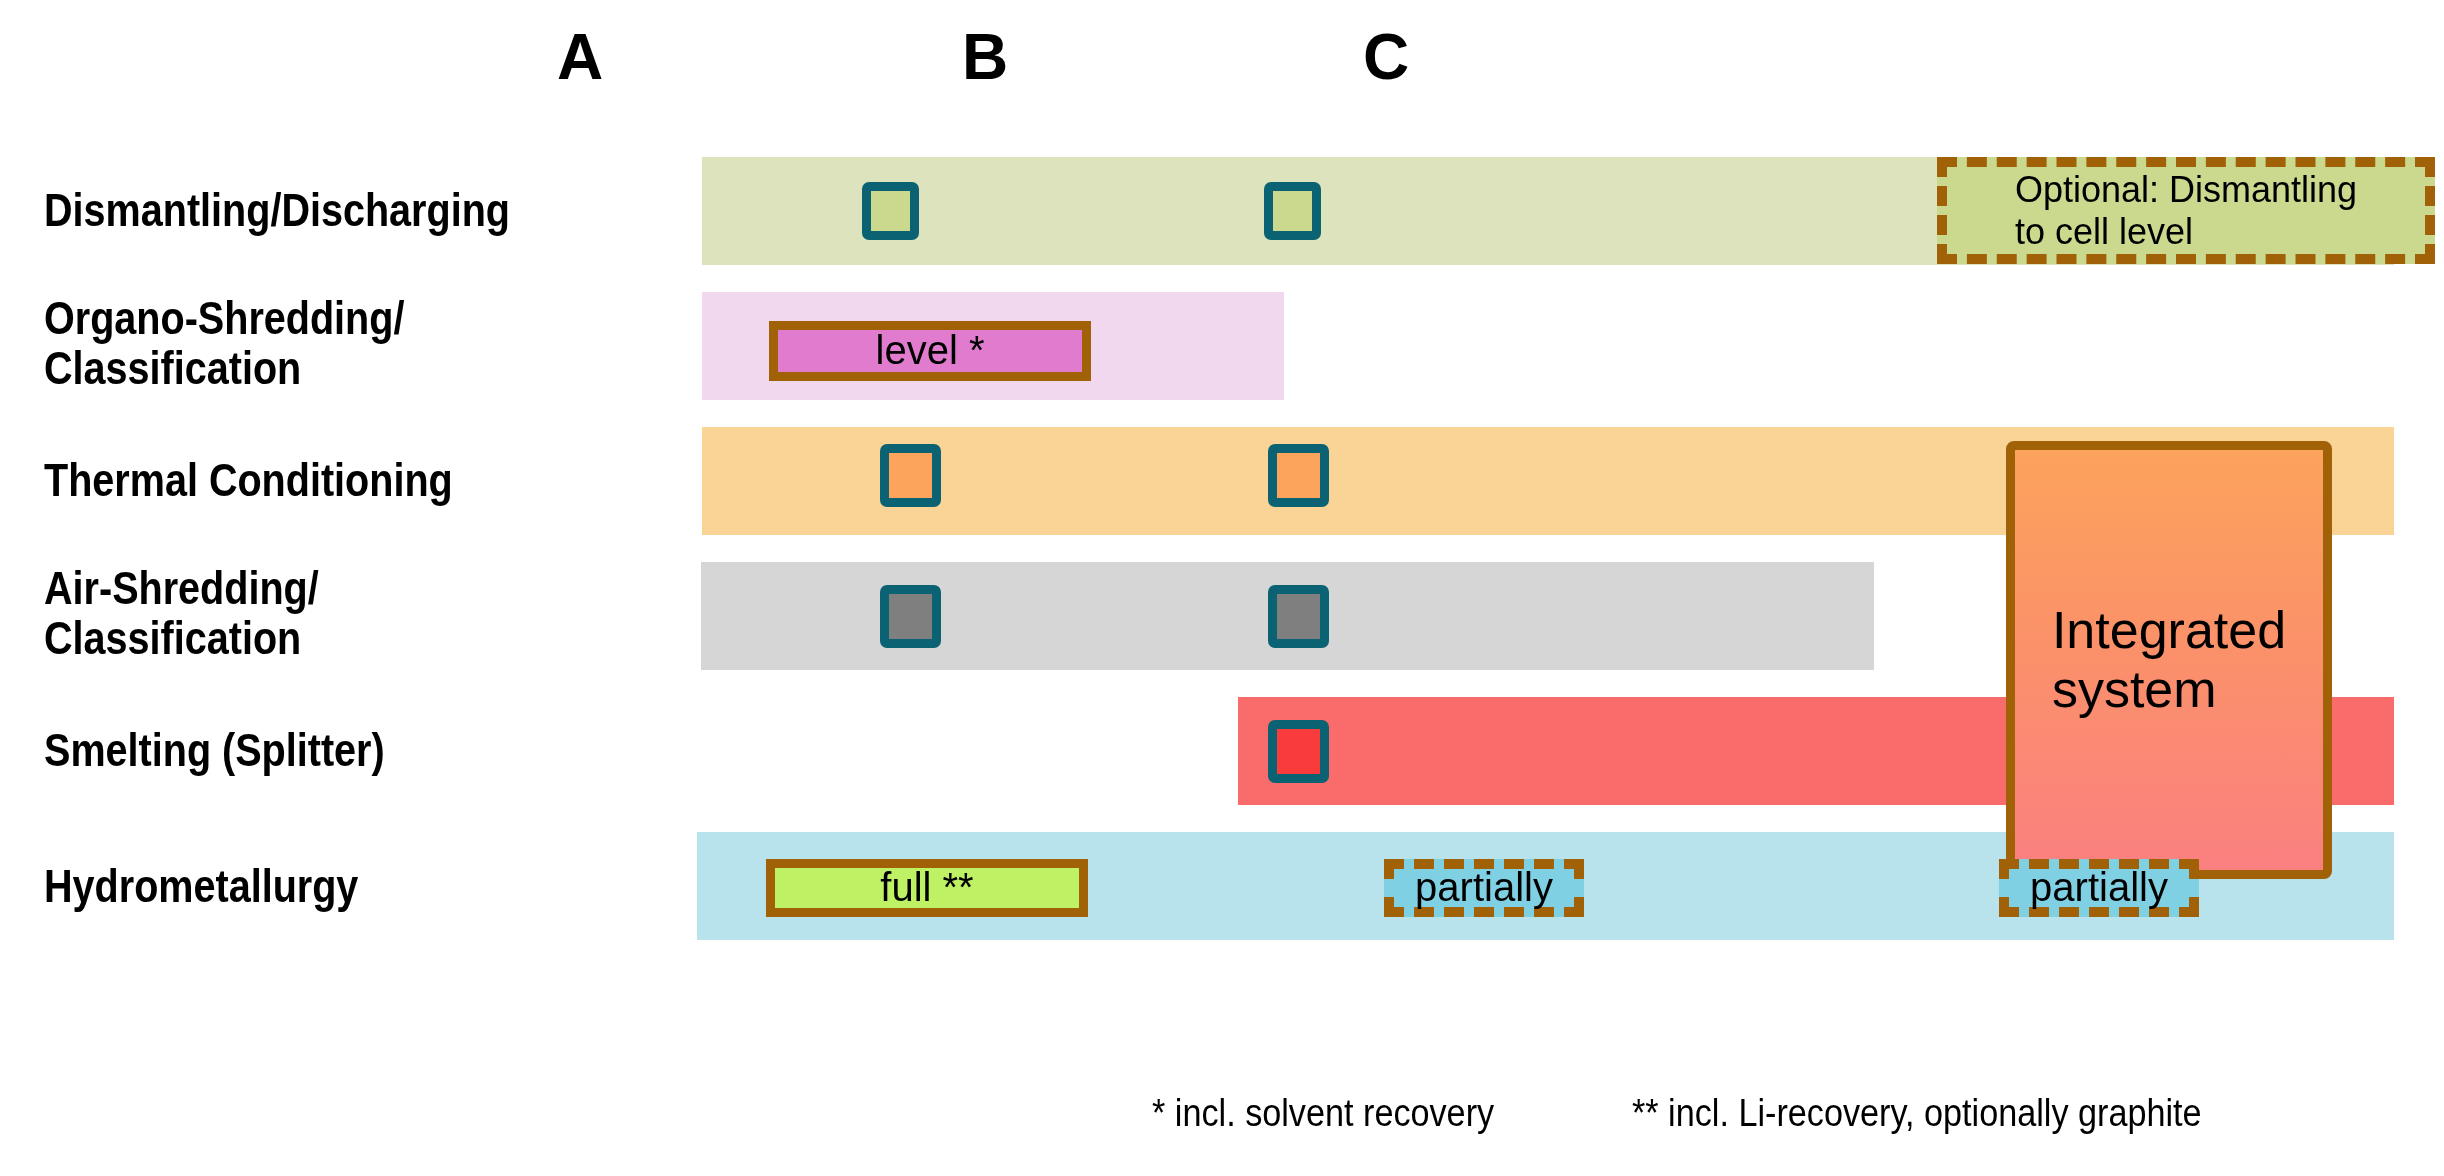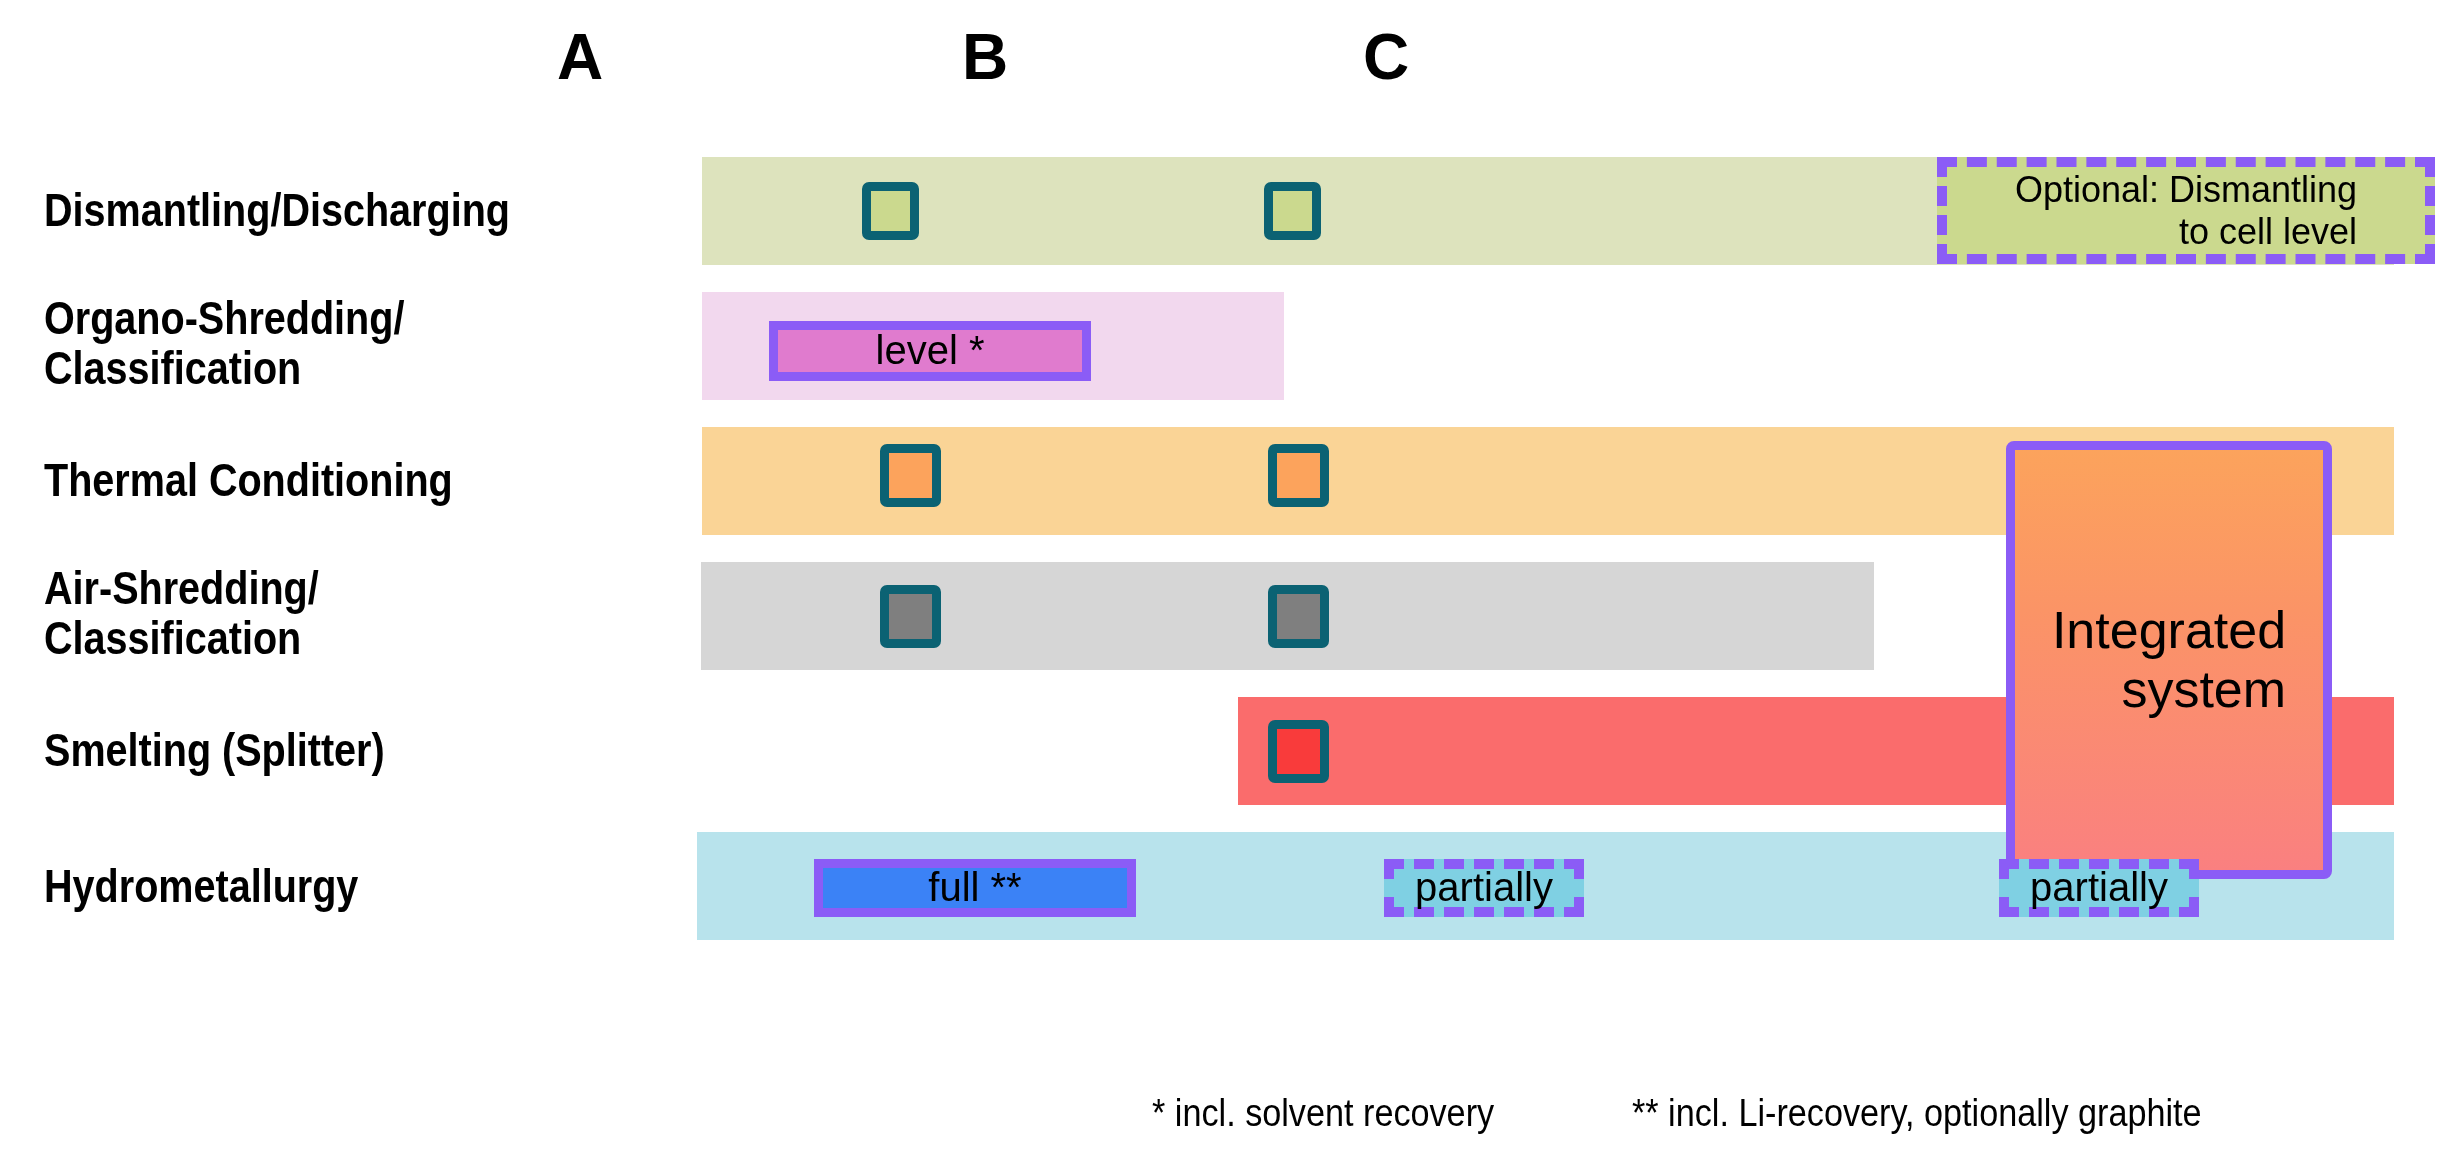--- a/index.html
+++ b/index.html
@@ -51,25 +51,25 @@
     border-radius:7px;
   }
 
   
   .box{
     position:absolute;
     box-sizing:border-box;
     display:flex;
     align-items:center;
     justify-content:center;
-    text-align:right;
+    text-align:left;
     color:#000000;
     font-size:38px;
     line-height:1.14;
-    border:9px solid #8b5cf6;
+    border:9px solid #a16207;
     white-space:pre-line;
   }
   .box.dashed{
     border-style:dashed;
     border-width:10px;
   }
   .box.solid{border-style:solid;}
 
   
   .footnote{
@@ -118,21 +118,21 @@
   <div class="marker" style="left:1268px;top:720px;width:61px;height:63px;background:#f93b3b;"></div>
 
   <div class="box dashed" style="left:1937px;top:157px;width:498px;height:107px;background:#cbd98e;font-size:36px;">Optional: Dismantling
 to cell level</div>
 
   <div class="box solid" style="left:769px;top:321px;width:322px;height:60px;background:#e07bce;font-size:40px;">level *</div>
 
   <div class="box solid" style="left:2006px;top:441px;width:326px;height:438px;background:linear-gradient(180deg,#fca35c 0%,#fb9466 38%,#fa8080 100%);font-size:52px;border-radius:8px;">Integrated
 system</div>
 
-  <div class="box solid" style="left:766px;top:859px;width:322px;height:58px;background:#3b82f6;font-size:40px;margin-left:48px;">full **</div>
+  <div class="box solid" style="left:766px;top:859px;width:322px;height:58px;background:#bef264;font-size:40px;">full **</div>
 
   <div class="box dashed" style="left:1384px;top:859px;width:200px;height:58px;background:#7fd0e3;font-size:40px;">partially</div>
 
   <div class="box dashed" style="left:1999px;top:859px;width:200px;height:58px;background:#7fd0e3;font-size:40px;">partially</div>
 
   <div class="footnote" style="left:1152px;top:1092px;">* incl. solvent recovery</div>
   <div class="footnote" style="left:1632px;top:1092px;">** incl. Li-recovery, optionally graphite</div>
 
 </div>
 

